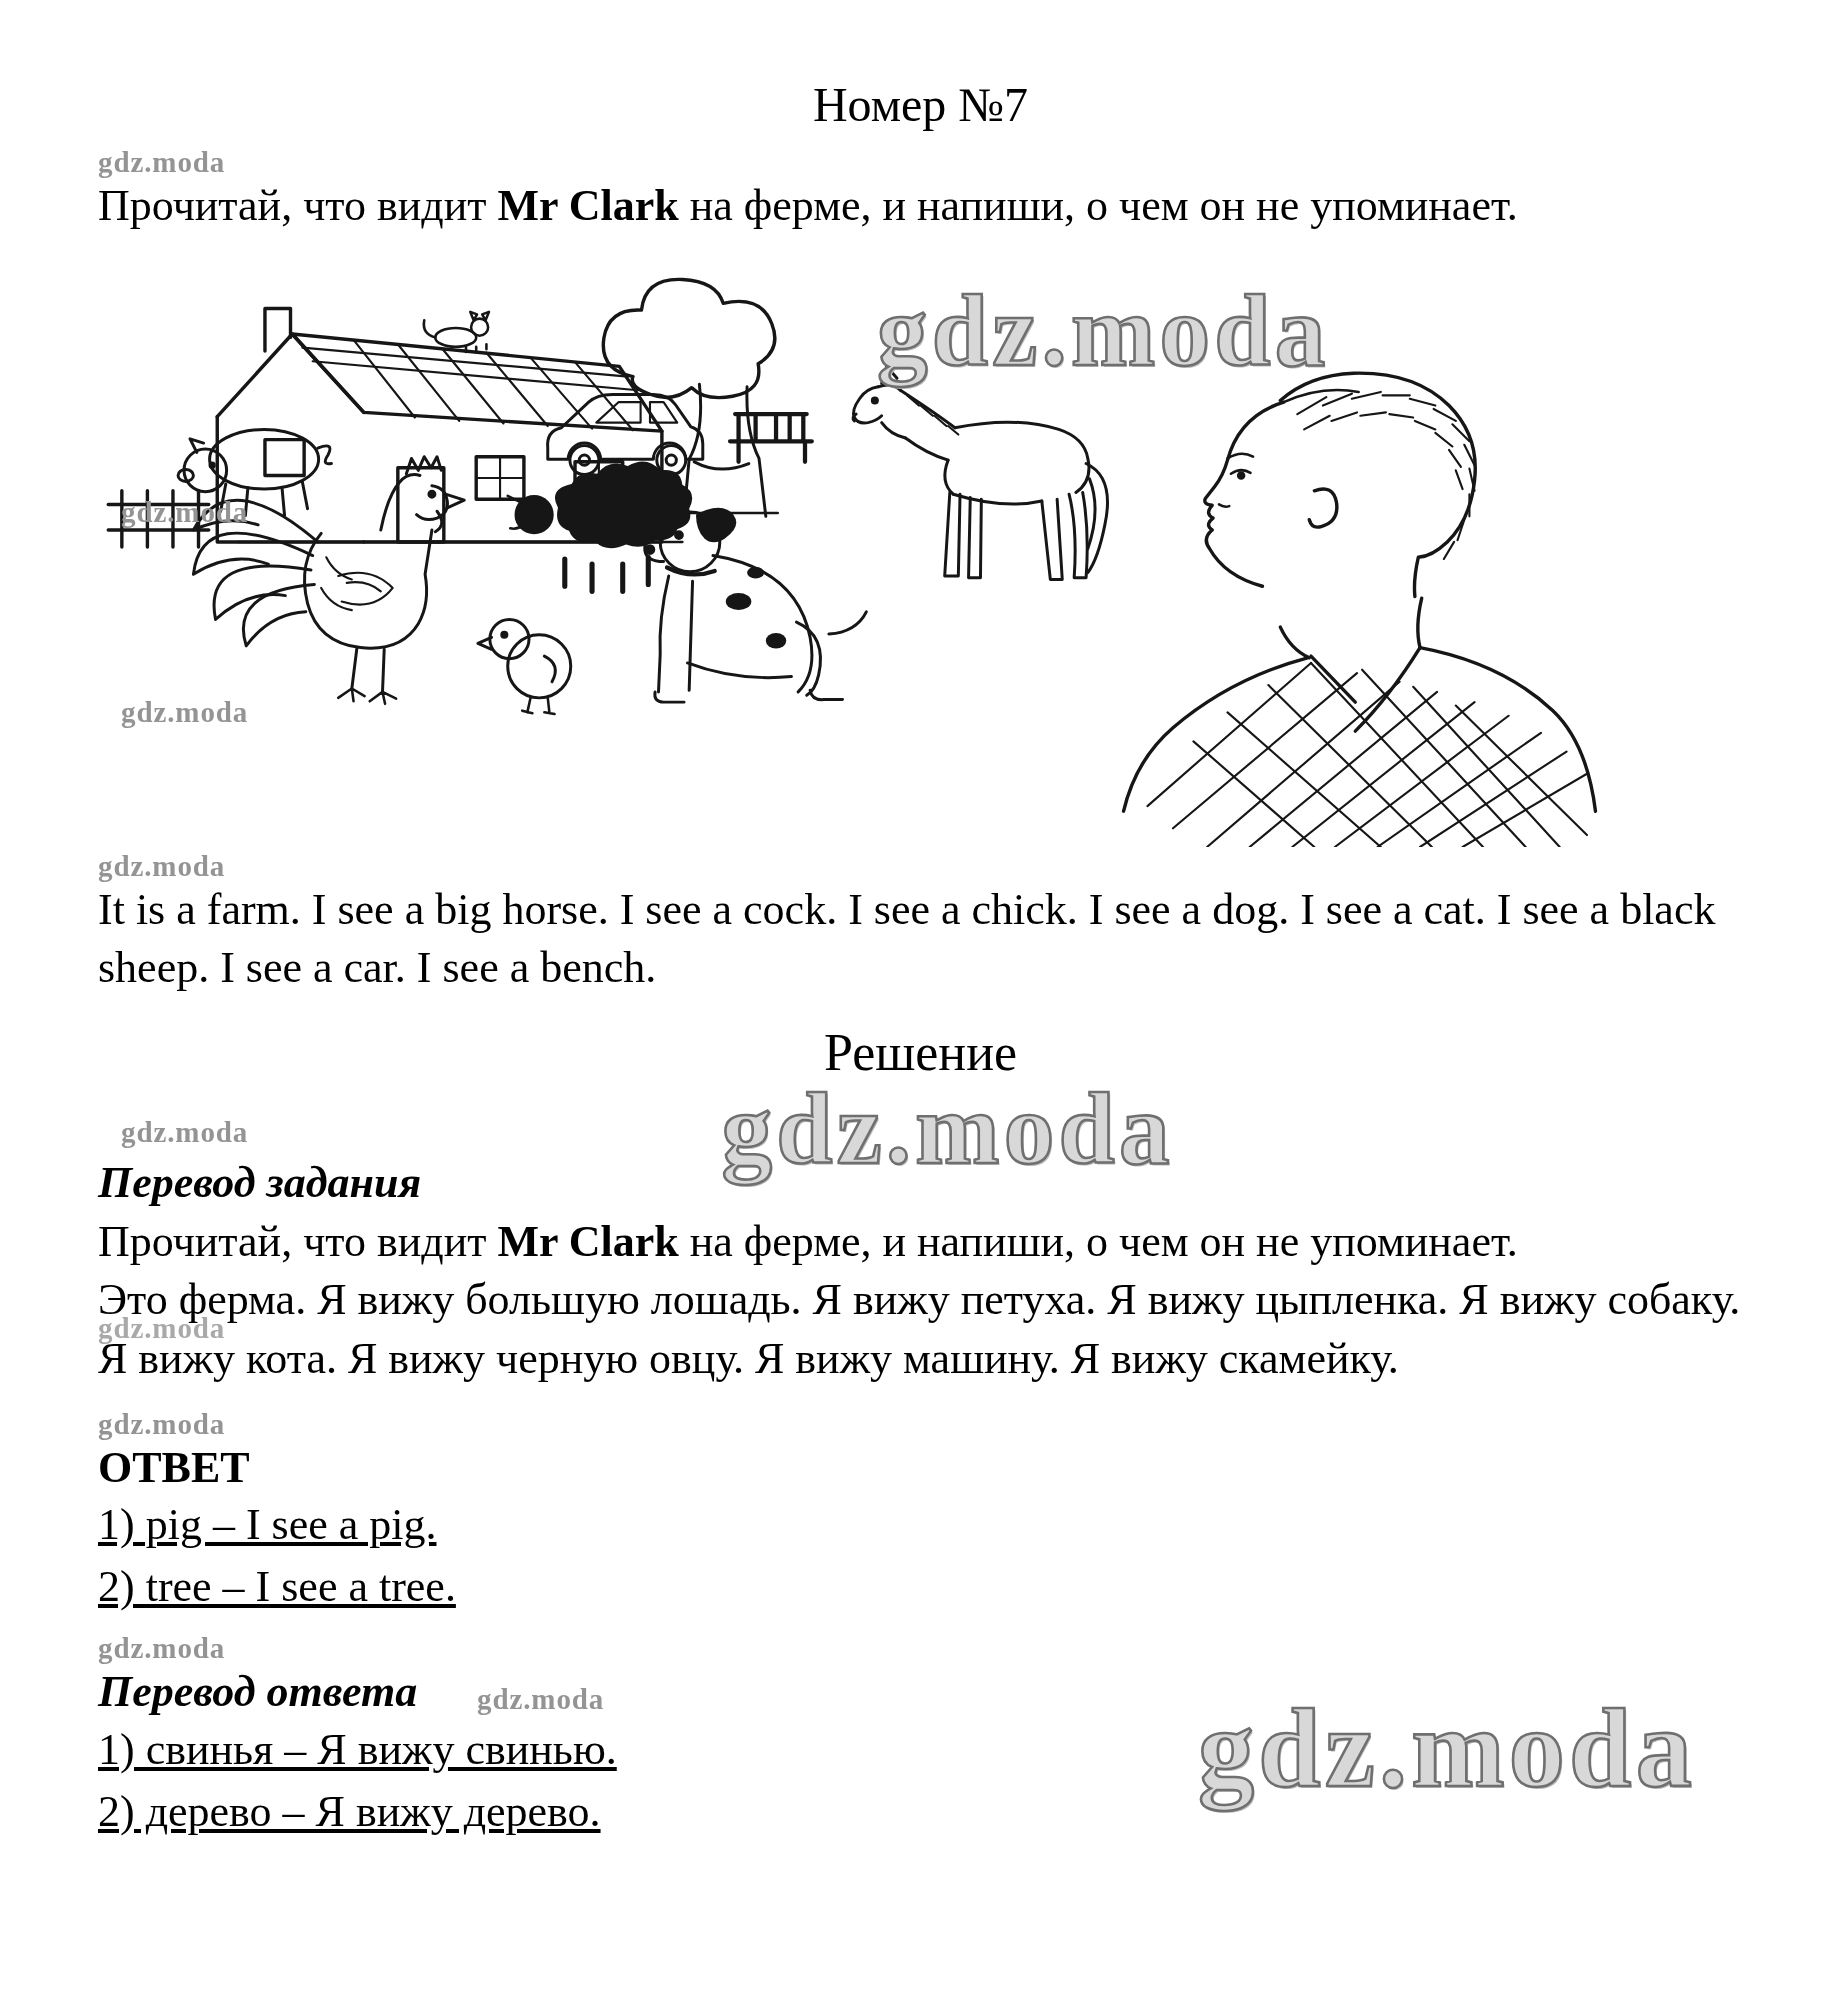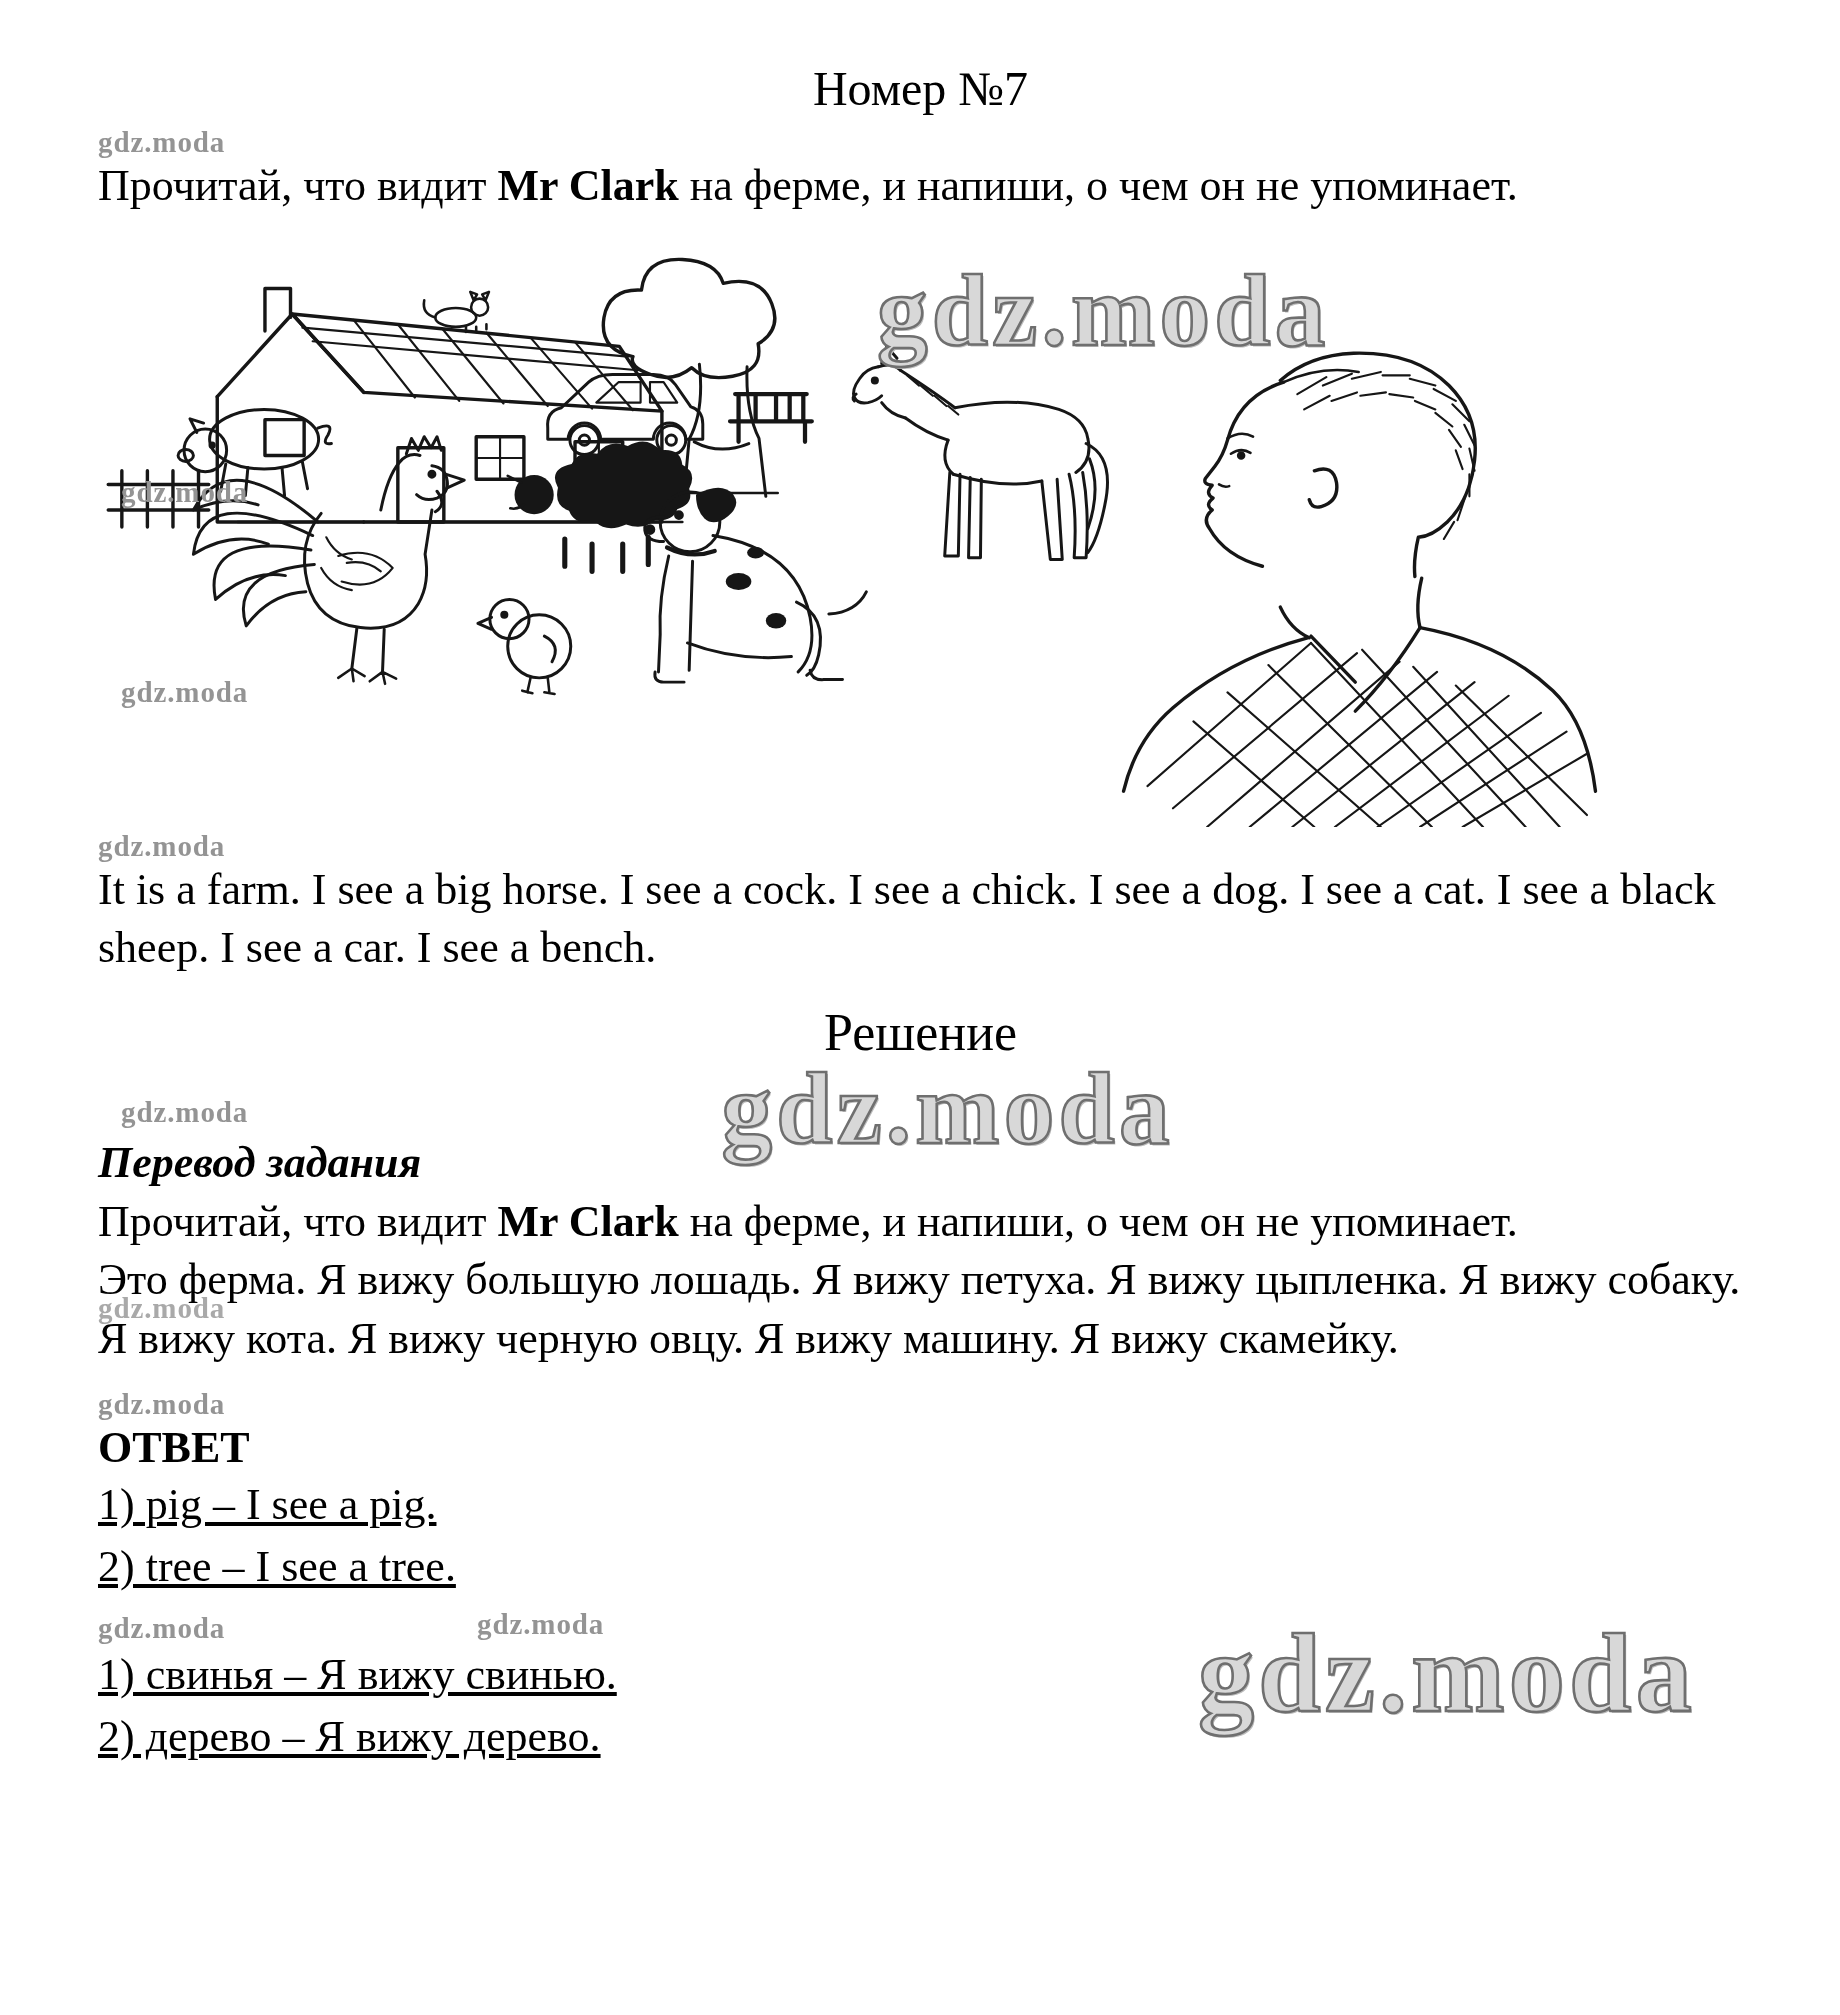--- a/index.html
+++ b/index.html
@@ -7,21 +7,21 @@
     position:relative;
     width:1841px;
     height:2015px;
     background:#fff;
     color:#000;
     font-family:"Liberation Serif","DejaVu Serif",serif;
     overflow:hidden;
   }
   .content{padding:0 98px;}
   .title{
-    margin:0;padding-top:61px;
+    margin:16px;padding-top:61px;
     text-align:center;
     font-size:48px;font-weight:normal;
   }
   .para{
     margin:0;
     font-size:44px;
     line-height:1.32;
     position:relative;
   }
   .para b{font-weight:bold;}
@@ -265,20 +265,21 @@
     <p class="para" style="margin-top:5.1px;"><span>Прочитай, что видит </span><b>Mr Clark</b><span> на ферме, и напиши, о чем он не упоминает.</span><span class="block-span">Это ферма. Я вижу большую лошадь. Я вижу петуха. Я вижу цыпленка. Я вижу собаку. Я вижу кота. Я вижу черную овцу. Я вижу машину. Я вижу скамейку.</span><span class="wm-small wm-in-para">gdz.moda</span></p>
 
     <div class="wm-small mt-answer">gdz.moda</div>
 
     <h3 class="sub-heading">ОТВЕТ</h3>
     <p class="para item">1) pig – I see a pig.</p>
     <p class="para item">2) tree – I see a tree.</p>
 
     <div class="wm-small mt-trans">gdz.moda</div>
 
+    <h3 class="sub-heading italic">Перевод ответа</h3>
 
     <div class="ta-wrap">
       <span class="wm-small wm-ta">gdz.moda</span>
       <p class="para item">1) свинья – Я вижу свинью.</p>
       <p class="para item">2) дерево – Я вижу дерево.</p>
       <div class="wm-big wm-br">gdz.moda</div>
     </div>
 
   </div>
 </div>

